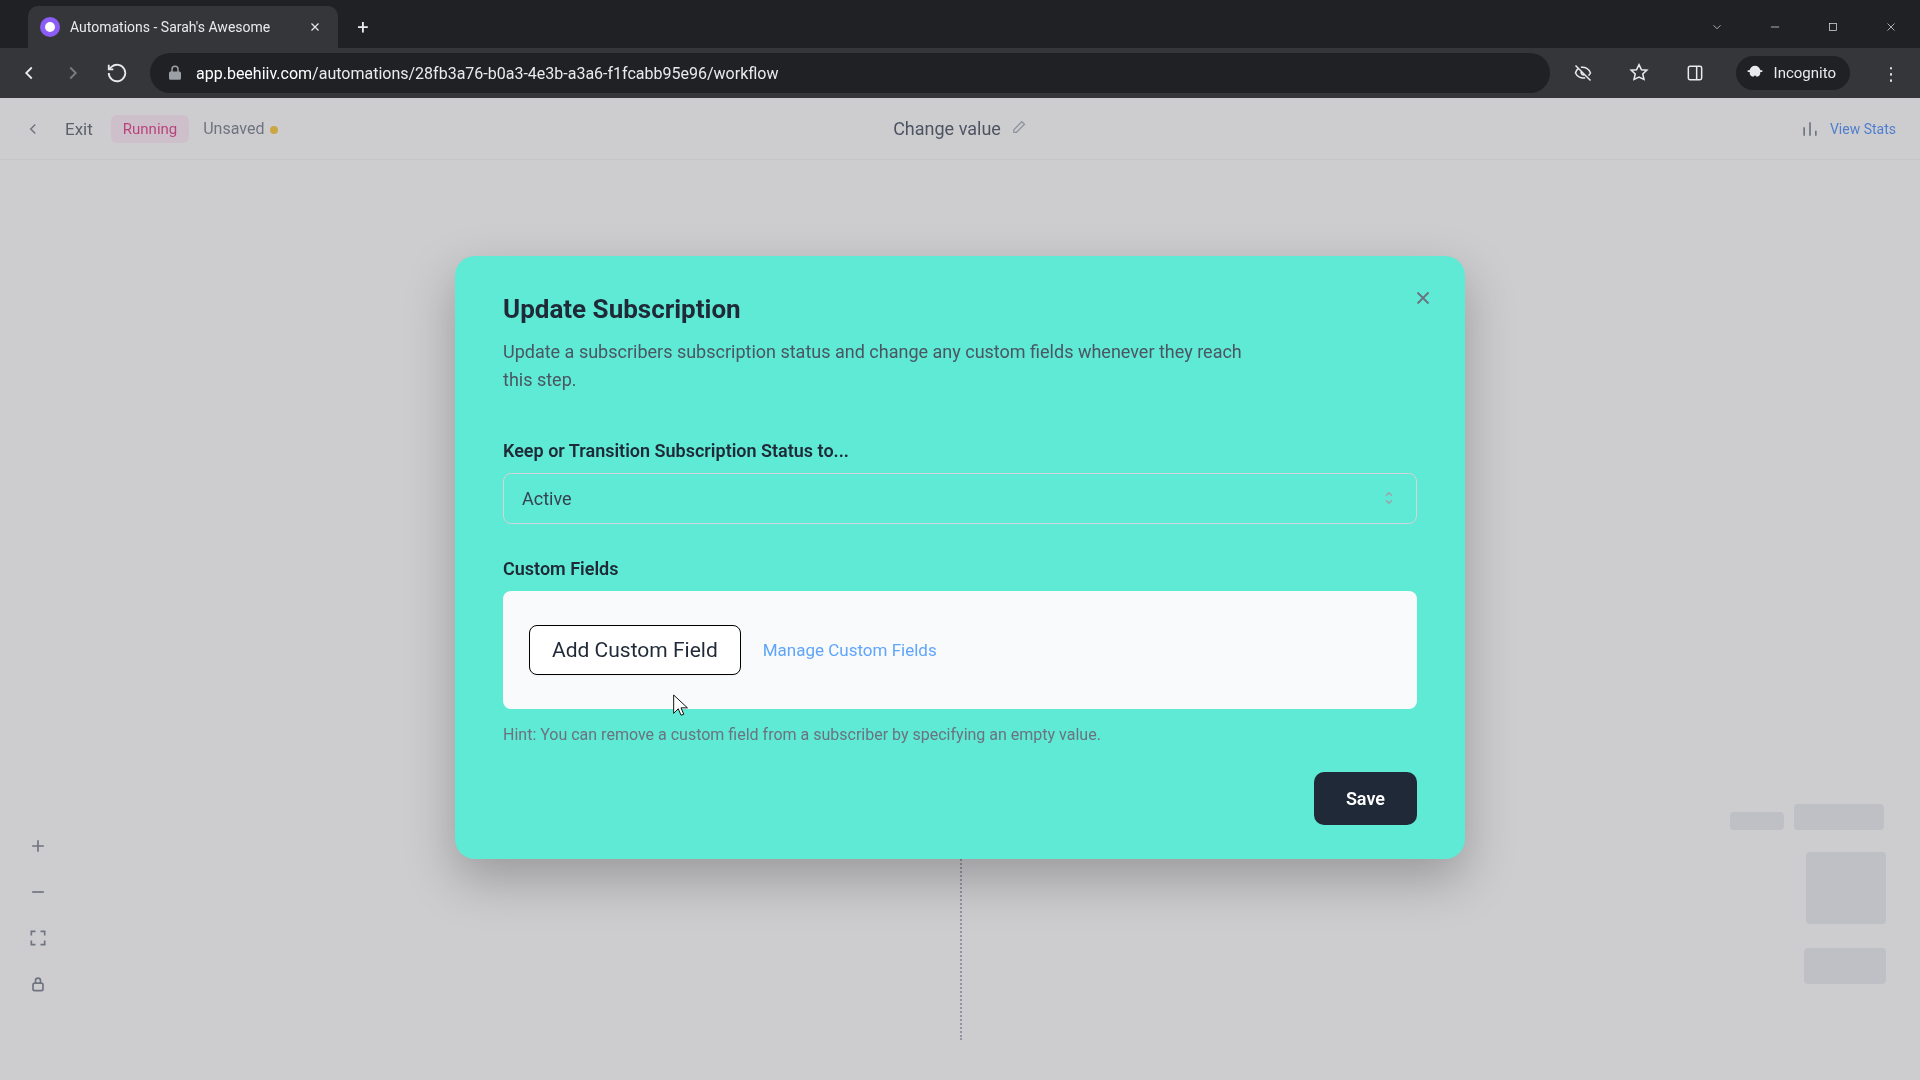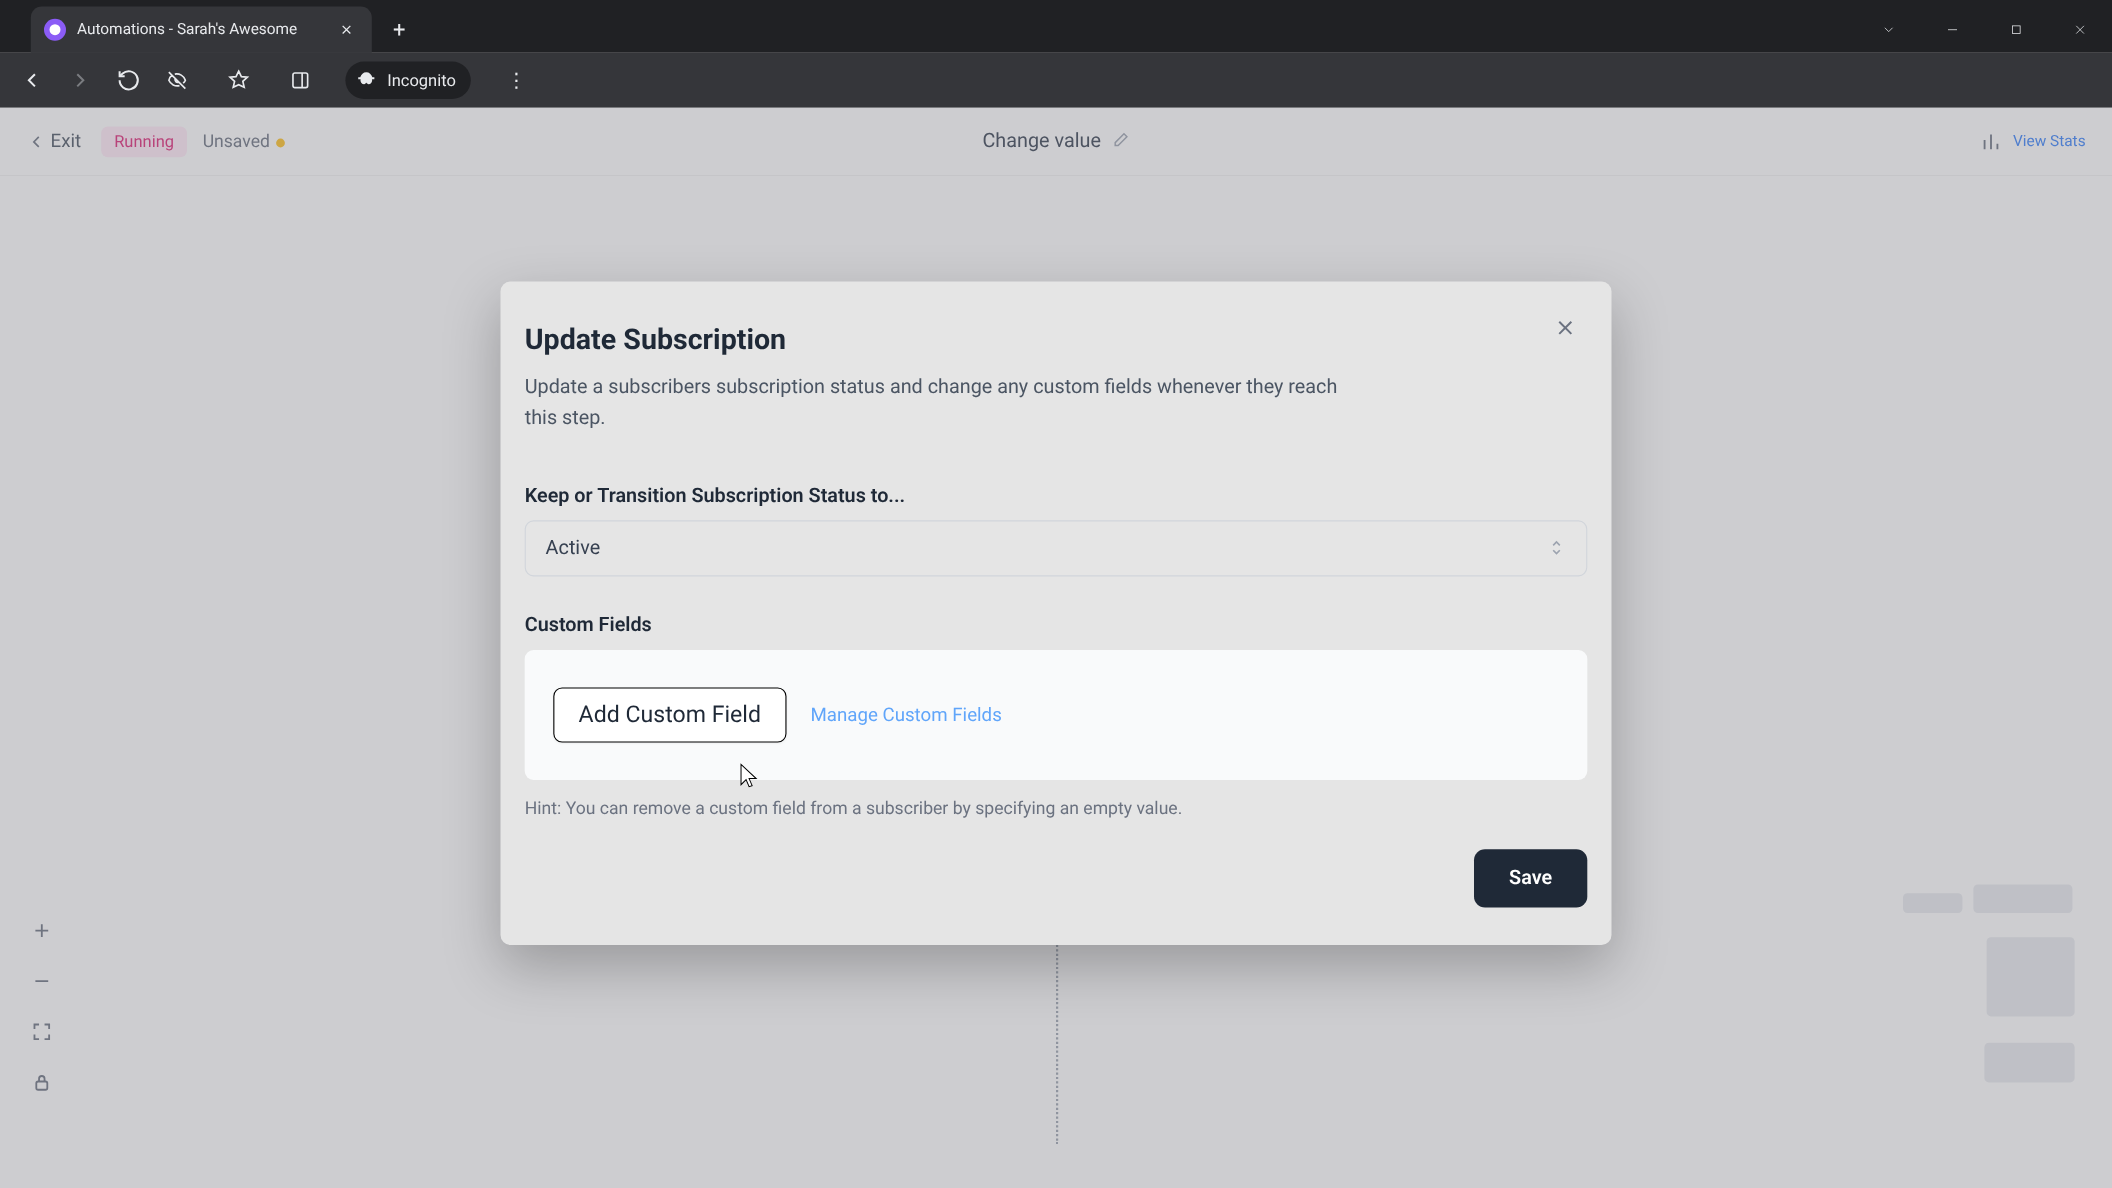--- a/index.html
+++ b/index.html
@@ -29,21 +29,21 @@
 .toolbar-icon { width: 38px; height: 38px; display: flex; align-items: center; justify-content: center; cursor: pointer; }
 .toolbar-icon svg { width: 20px; height: 20px; stroke: #e8eaed; fill: none; stroke-width: 1.8; }
 .incognito-badge { display: flex; align-items: center; gap: 8px; background: #202124; border-radius: 20px; padding: 6px 14px 6px 8px; margin: 0 4px; }
 .incognito-badge svg { width: 22px; height: 22px; fill: #e8eaed; }
 .incognito-badge span { color: #e8eaed; font-size: 15px; }
 .menu-dots { width: 38px; height: 38px; display: flex; align-items: center; justify-content: center; cursor: pointer; color: #e8eaed; font-size: 18px; }
 
 
 .app { position: relative; height: calc(1080px - 98px); background: #fbfbfb; }
 .app-header { height: 62px; display: flex; align-items: center; padding: 0 24px; border-bottom: 1px solid #eee; }
-.exit-btn { display: flex; align-items: center; gap: 4px; color: #4b5563; font-size: 17px; cursor: pointer; }
+.exit-btn { display: flex; align-items: center; gap: 23px; color: #4b5563; font-size: 17px; cursor: pointer; }
 .exit-btn svg { width: 18px; height: 18px; stroke: #6b7280; stroke-width: 2; fill: none; }
 .status-badge { margin-left: 18px; background: #fce7f3; color: #db2777; padding: 5px 12px; border-radius: 6px; font-size: 15px; font-weight: 400; }
 .unsaved { margin-left: 14px; color: #6b7280; font-size: 16px; }
 .unsaved-dot { display:inline-block; width:8px; height:8px; background:#fbbf24; border-radius:50%; margin-left:6px; }
 .header-center { position: absolute; left: 50%; transform: translateX(-50%); display: flex; align-items: center; gap: 10px; }
 .header-title { color: #374151; font-size: 18px; }
 .edit-icon svg { width: 16px; height: 16px; stroke: #9ca3af; stroke-width: 2; fill: none; }
 .view-stats { margin-left: auto; display: flex; align-items: center; gap: 10px; color: #3b82f6; font-size: 14px; cursor: pointer; }
 .view-stats svg { width: 20px; height: 20px; stroke: #6b7280; stroke-width: 2; fill: none; }
 
@@ -58,21 +58,21 @@
 
 .minimap { position: absolute; right: 28px; bottom: 28px; width: 170px; height: 190px; }
 .minimap div { position: absolute; background: #e5e7eb; border-radius: 4px; }
 
 .connector { position: absolute; left: 50%; top: 580px; width: 0; height: 300px; border-left: 2px dotted #9ca3af; }
 
 
 .overlay { position: absolute; inset: 0; background: rgba(120,120,128,0.35); display: flex; align-items: flex-start; justify-content: center; padding-top: 158px; }
 
 
-.modal { width: 1010px; background: #e5e5e5; border-radius: 9px; box-shadow: 0 20px 50px rgba(0,0,0,0.25); padding: 38px 22px 34px; position: relative; }
+.modal { width: 1010px; background: #5eead4; border-radius: 20px; box-shadow: 0 20px 50px rgba(0,0,0,0.25); padding: 38px 48px 34px; position: relative; }
 .modal-close { position: absolute; top: 26px; right: 26px; width: 32px; height: 32px; display: flex; align-items: center; justify-content: center; cursor: pointer; color: #6b7280; }
 .modal-close svg { width: 22px; height: 22px; stroke: #6b7280; stroke-width: 2; fill: none; }
 .modal-title { font-size: 26px; font-weight: 700; color: #1f2937; margin-bottom: 14px; }
 .modal-desc { font-size: 18px; color: #4b5563; line-height: 1.55; max-width: 760px; margin-bottom: 46px; }
 .field-label { font-size: 18px; font-weight: 600; color: #1f2937; margin-bottom: 12px; }
 .select { border: 1px solid #d1d5db; border-radius: 8px; padding: 14px 18px; display: flex; align-items: center; justify-content: space-between; cursor: pointer; margin-bottom: 34px; }
 .select-value { font-size: 18px; color: #374151; }
 .select svg { width: 18px; height: 18px; stroke: #9ca3af; stroke-width: 2; fill: none; }
 .custom-fields-box { background: #f9fafb; border-radius: 8px; padding: 34px 26px; display: flex; align-items: center; gap: 22px; margin-bottom: 16px; }
 .btn-outline { background: #fff; border: 1px solid #000000; border-radius: 8px; padding: 12px 22px; font-size: 21px; color: #1f2937; cursor: pointer; box-shadow: 0 1px 2px rgba(0,0,0,0.04); }
@@ -136,20 +136,26 @@
       <svg viewBox="0 0 24 24">
         <path d="M9 18l6-6-6-6"></path>
       </svg>
     </div>
   <div class="nav-btn">
       <svg viewBox="0 0 24 24">
         <path d="M3 12a9 9 0 1 0 3-6.7L3 8"></path>
         <path d="M3 3v5h5"></path>
       </svg>
     </div>
+  <div class="address-bar">
+    <svg viewBox="0 0 24 24">
+        <path d="M12 2a5 5 0 0 0-5 5v3H6a2 2 0 0 0-2 2v7a2 2 0 0 0 2 2h12a2 2 0 0 0 2-2v-7a2 2 0 0 0-2-2h-1V7a5 5 0 0 0-5-5zm-3 5a3 3 0 1 1 6 0v3H9V7z"></path>
+      </svg>
+    <span class="url"><span class="domain">app.beehiiv.com</span><span>/automations/28fb3a76-b0a3-4e3b-a3a6-f1fcabb95e96/workflow</span></span>
+  </div>
   <div class="toolbar-right">
     <div class="toolbar-icon">
         <svg viewBox="0 0 24 24">
           <path d="M3 3l18 18M10 10a3 3 0 0 0 4 4M9.5 5.2A10 10 0 0 1 21 12c-.6 1.2-1.4 2.3-2.4 3.2M6.4 6.4A10 10 0 0 0 3 12a10 10 0 0 0 11.6 5.8"></path>
         </svg>
       </div>
     <div class="toolbar-icon">
         <svg viewBox="0 0 24 24">
           <path d="M12 2l2.9 6 6.6.6-5 4.6 1.5 6.5L12 16.8 6 19.7l1.5-6.5-5-4.6 6.6-.6z"></path>
         </svg>

